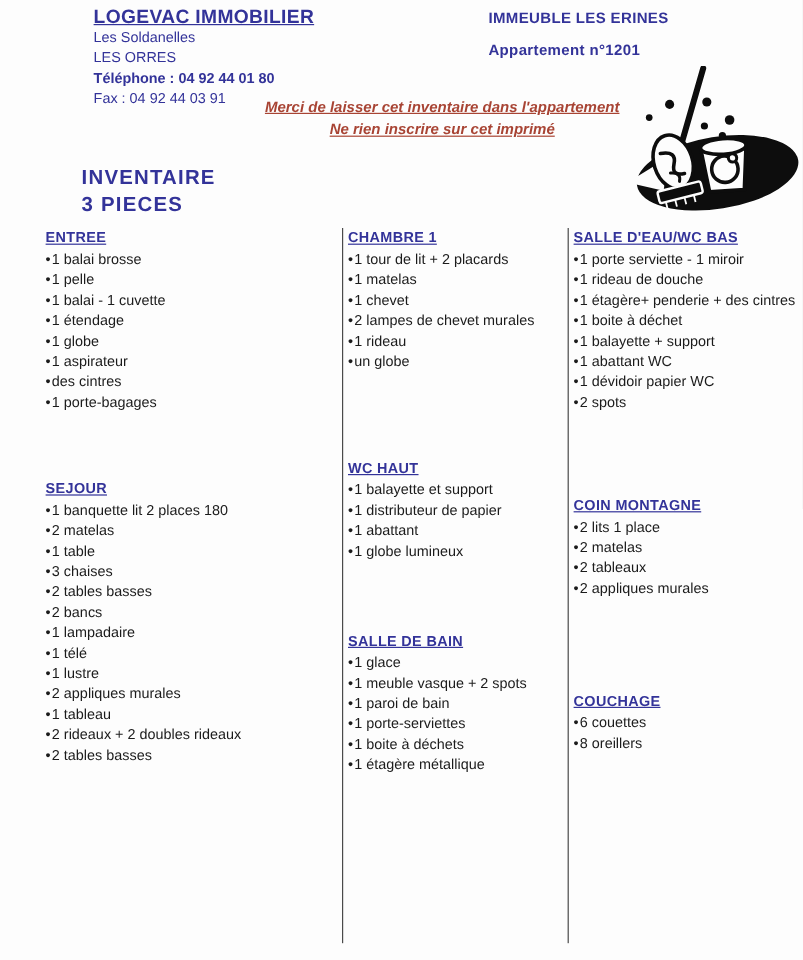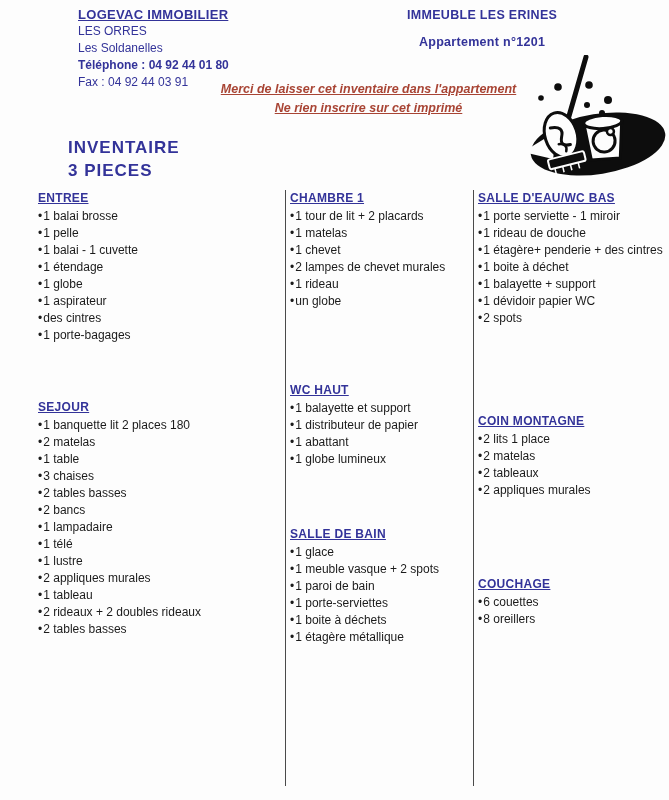--- a/index.html
+++ b/index.html
@@ -5,23 +5,23 @@
   * { margin:0; padding:0; box-sizing:border-box; }
   html,body { background:#e8e8e8; }
   .page {
     position:relative; width:669px; height:800px; margin:0 auto;
     background:#fdfdfd; overflow:hidden;
     font-family:"Liberation Sans", sans-serif;
     color:#1b1b1b;
   }
   
   .agency { position:absolute; left:78px; top:6px; color:#333399; font-size:12px; line-height:17px; }
-  .agency .name { font-weight:bold; text-decoration:underline; font-size:13px; letter-spacing:.3px; }
+  .agency .name { font-weight:bold; text-decoration:underline; font-size:16px; letter-spacing:.3px; }
   .agency .bold { font-weight:bold; }
-  .building { position:absolute; left:407px; top:8px; color:#333399; font-size:12.5px; font-weight:bold; letter-spacing:.3px;text-align:center; }
+  .building { position:absolute; left:407px; top:8px; color:#333399; font-size:12.5px; font-weight:bold; letter-spacing:.3px; }
   .building .apt { margin-top:13px; }
   
   .notice {
     position:absolute; left:68px; right:0; top:80px; text-align:center;
     color:#a84434; font-size:12.5px; font-weight:bold; font-style:italic; line-height:19px;
   }
   .notice div { text-decoration:underline; }
   
   .doc-title {
     position:absolute; left:68px; right:0; top:136px; text-align:left;
@@ -48,22 +48,22 @@
   .c3s2 { left:478px; top:414px; width:190px; }
   .c3s3 { left:478px; top:577px; width:190px; }
 </style>
 </head>
 <body>
 
 <div class="page">
 
   <div class="agency">
     <div class="name">LOGEVAC IMMOBILIER</div>
+    <div>Les Soldanelles</div>
     <div>LES ORRES</div>
-    <div>Les Soldanelles</div>
     <div class="bold">Téléphone : 04 92 44 01 80</div>
     <div>Fax : 04 92 44 03 91</div>
   </div>
 
   <div class="building">
     <div>IMMEUBLE LES ERINES</div>
     <div class="apt">Appartement n°1201</div>
   </div>
 
   <div class="notice">
@@ -179,20 +179,21 @@
         </ul>
       </div>
       <div class="sec c3s1">
         <h3>SALLE D'EAU/WC BAS</h3>
         <ul>
           <li><span class="blt">•</span><span>1 porte serviette - 1 miroir</span></li>
           <li><span class="blt">•</span><span>1 rideau de douche</span></li>
           <li><span class="blt">•</span><span>1 étagère+ penderie + des cintres</span></li>
           <li><span class="blt">•</span><span>1 boite à déchet</span></li>
           <li><span class="blt">•</span><span>1 balayette + support</span></li>
+          <li><span class="blt">•</span><span>1 abattant WC</span></li>
           <li><span class="blt">•</span><span>1 dévidoir papier WC</span></li>
           <li><span class="blt">•</span><span>2 spots</span></li>
         </ul>
       </div>
       <div class="sec c3s2">
         <h3>COIN MONTAGNE</h3>
         <ul>
           <li><span class="blt">•</span><span>2 lits 1 place</span></li>
           <li><span class="blt">•</span><span>2 matelas</span></li>
           <li><span class="blt">•</span><span>2 tableaux</span></li>

